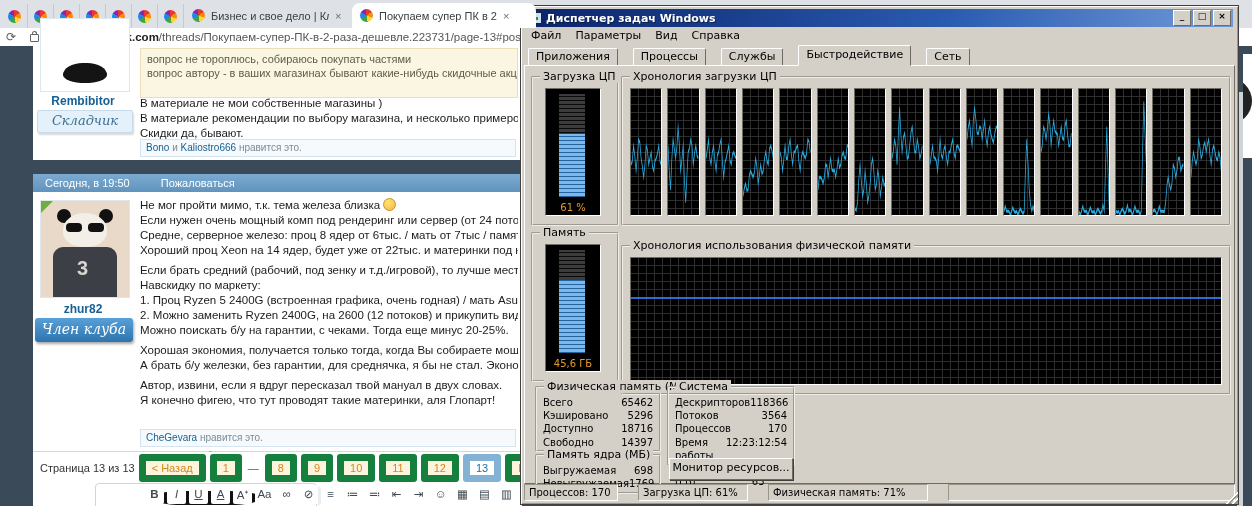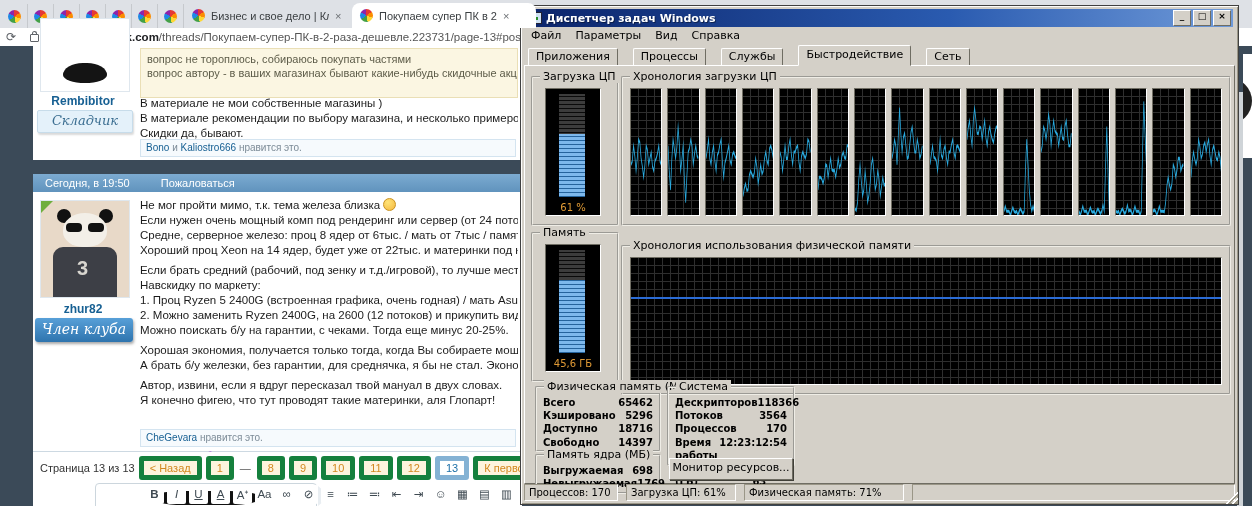--- a/index.html
+++ b/index.html
@@ -46,21 +46,21 @@
   .phead .dt{margin-left:12px;}
   .phead .rep{margin-left:28px;}
   .para{white-space:nowrap;overflow:hidden;}
   .blank{height:5px;}
   .smiley{display:inline-block;width:11px;height:11px;border-radius:50%;background:radial-gradient(circle at 35% 30%,#ffe477,#f4b73f);border:1px solid #c9921f;vertical-align:-2px;margin-left:3px;}
   .dots{border-top:1px dotted #c3cdd5;margin:4px 0 3px 0;}
   .sig{font-size:11.5px;font-weight:bold;color:#8b27c6;white-space:nowrap;overflow:hidden;}
 
   
   #pagerow{position:absolute;left:40px;top:412px;height:20px;display:flex;align-items:center;gap:4px;font-size:11px;color:#333;white-space:nowrap;}
-  .chip{padding:1px 6px;background:#fdf4dd;border:5px solid #15803d;border-radius:3px;color:#d3881f;}
+  .chip{padding:1px 6px;background:#fdf4dd;border:7px solid #15803d;border-radius:3px;color:#d3881f;}
   .chip.current{background:#fff;border-color:#84b2d4;color:#1c6fa7;}
   .gap{color:#555;padding:0 2px;}
   #edavatar{position:absolute;left:95px;top:437px;width:220px;height:23px;background:#fff;border:1px solid #ccd6dd;border-radius:4px 4px 0 0;}
   #edavatar .blob{position:absolute;left:55px;top:7px;width:110px;height:14px;background:#111;border-radius:40%/70%;}
   #edptr{position:absolute;left:318px;top:440px;width:0;height:0;border-top:10px solid transparent;border-bottom:10px solid transparent;border-left:12px solid #e9eef2;}
   #toolbar{position:absolute;left:145px;top:438px;height:20px;display:flex;gap:3px;align-items:center;}
   .tbtn{width:17px;height:17px;display:flex;align-items:center;justify-content:center;font-size:11.5px;color:#3f4a52;border:1px solid transparent;border-radius:2px;background:#fff;}
   .tbtn.b{font-weight:bold;} .tbtn.i{font-style:italic;} .tbtn.u{text-decoration:underline;}
 
   
@@ -95,24 +95,24 @@
   .gtext{position:absolute;left:0;bottom:2px;width:100%;text-align:center;color:#e09a35;font-size:10px;}
 
   .histwrap{position:absolute;left:7px;right:7px;top:10px;bottom:8px;display:flex;gap:5px;}
   .cpanel{flex:1;background:#000;border:1px solid;border-color:#6f6d63 #fff #fff #6f6d63;position:relative;overflow:hidden;
         background-image:repeating-linear-gradient(to right,transparent 0 7px,#2e2e2e 7px 8px),repeating-linear-gradient(to bottom,transparent 0 7px,#2e2e2e 7px 8px);}
   .cpanel svg{position:absolute;left:0;top:0;width:100%;height:100%;}
   #memhist .cpanel{flex:1;}
   .memline{position:absolute;left:0;top:34%;width:100%;height:2px;background:#2b6cd6;}
 
   .srow{display:flex;justify-content:space-between;font-size:10px;line-height:13.2px;padding:0 4px;}
-  .statbody{position:absolute;left:2px;right:2px;top:8px;font-weight:bold;}
+  .statbody{position:absolute;left:2px;right:2px;top:8px;}
   #resbtn{position:absolute;left:148px;top:452px;width:122px;height:20px;background:#d4d0c8;border:1px solid;border-color:#fff #6f6d63 #6f6d63 #fff;
         box-shadow:1px 1px 0 #403f38;font-size:11px;text-align:center;line-height:18px;}
-  #tmstatus{left:3px;top:478px;width:711px;height:17px;display:flex;gap:8px;}
+  #tmstatus{left:3px;top:478px;width:711px;height:17px;display:flex;gap:20px;}
   .scell{background:#d4d0c8;border:1px solid;border-color:#9a9687 #fff #fff #9a9687;font-size:10px;line-height:15px;padding:0 4px;white-space:nowrap;overflow:hidden;}
   #grip{position:absolute;right:0;bottom:0;width:12px;height:12px;background:
     linear-gradient(135deg,transparent 0 50%,#fff 50% 58%,#9a9687 58% 66%,transparent 66% 72%,#fff 72% 80%,#9a9687 80% 88%,transparent 88%);}
 </style>
 </head>
 <body>
 
 <div id="root">
 
   <div id="tabbar" class="abs">

